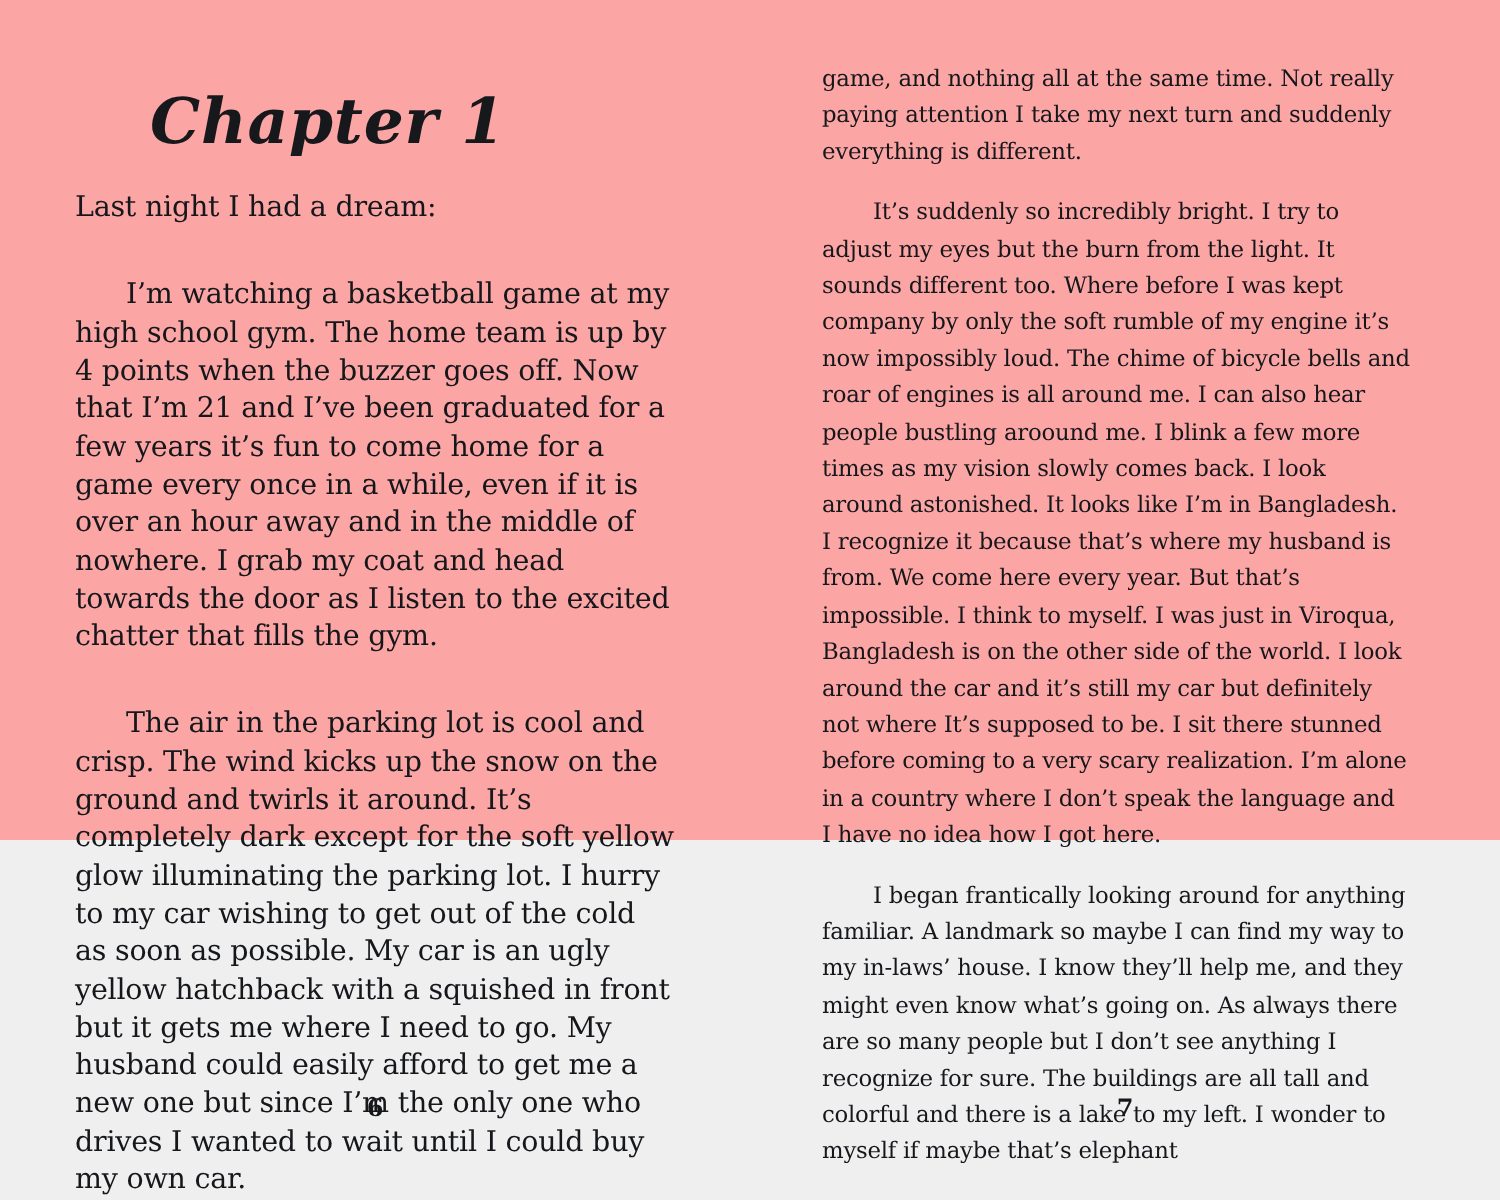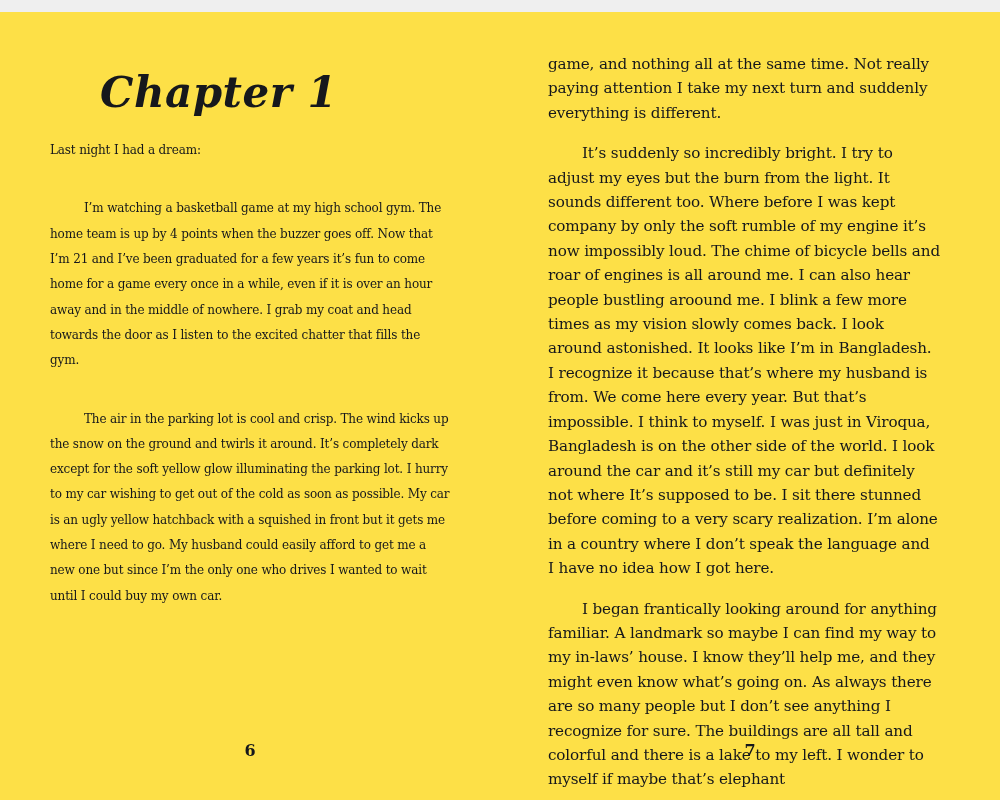--- a/index.html
+++ b/index.html
@@ -9,24 +9,24 @@
   }
   body {
     width: 1000px;
     height: 800px;
     font-family: "Liberation Serif", serif;
     overflow: hidden;
   }
   .book {
     position: absolute;
     left: 0;
-    top: 12px;
+    top: 0;
     width: 1000px;
-    height: 789px;
-    background: #fde047;
+    height: 560px;
+    background: #fca5a5;
     box-sizing: border-box;
   }
   .spread {
     position: absolute;
     left: 0;
     top: 0;
     width: 1000px;
     height: 800px;
     display: flex;
     flex-direction: row;
@@ -49,21 +49,21 @@
     font-weight: 700;
     font-size: 42px;
     line-height: 1.1;
     letter-spacing: 0.5px;
     color: #16181c;
     margin: 10px 0 22px 50px;
     white-space: nowrap;
   }
   .body-text {
     font-family: "DejaVu Serif", serif;
-    font-size: 12px;
+    font-size: 19px;
     line-height: 25.3px;
     color: #15171b;
     text-align: left;
     letter-spacing: -0.15px;
   }
   .body-text p {
     margin: 0 0 19px 0;
   }
   .body-text p.indent {
     text-indent: 34px;

